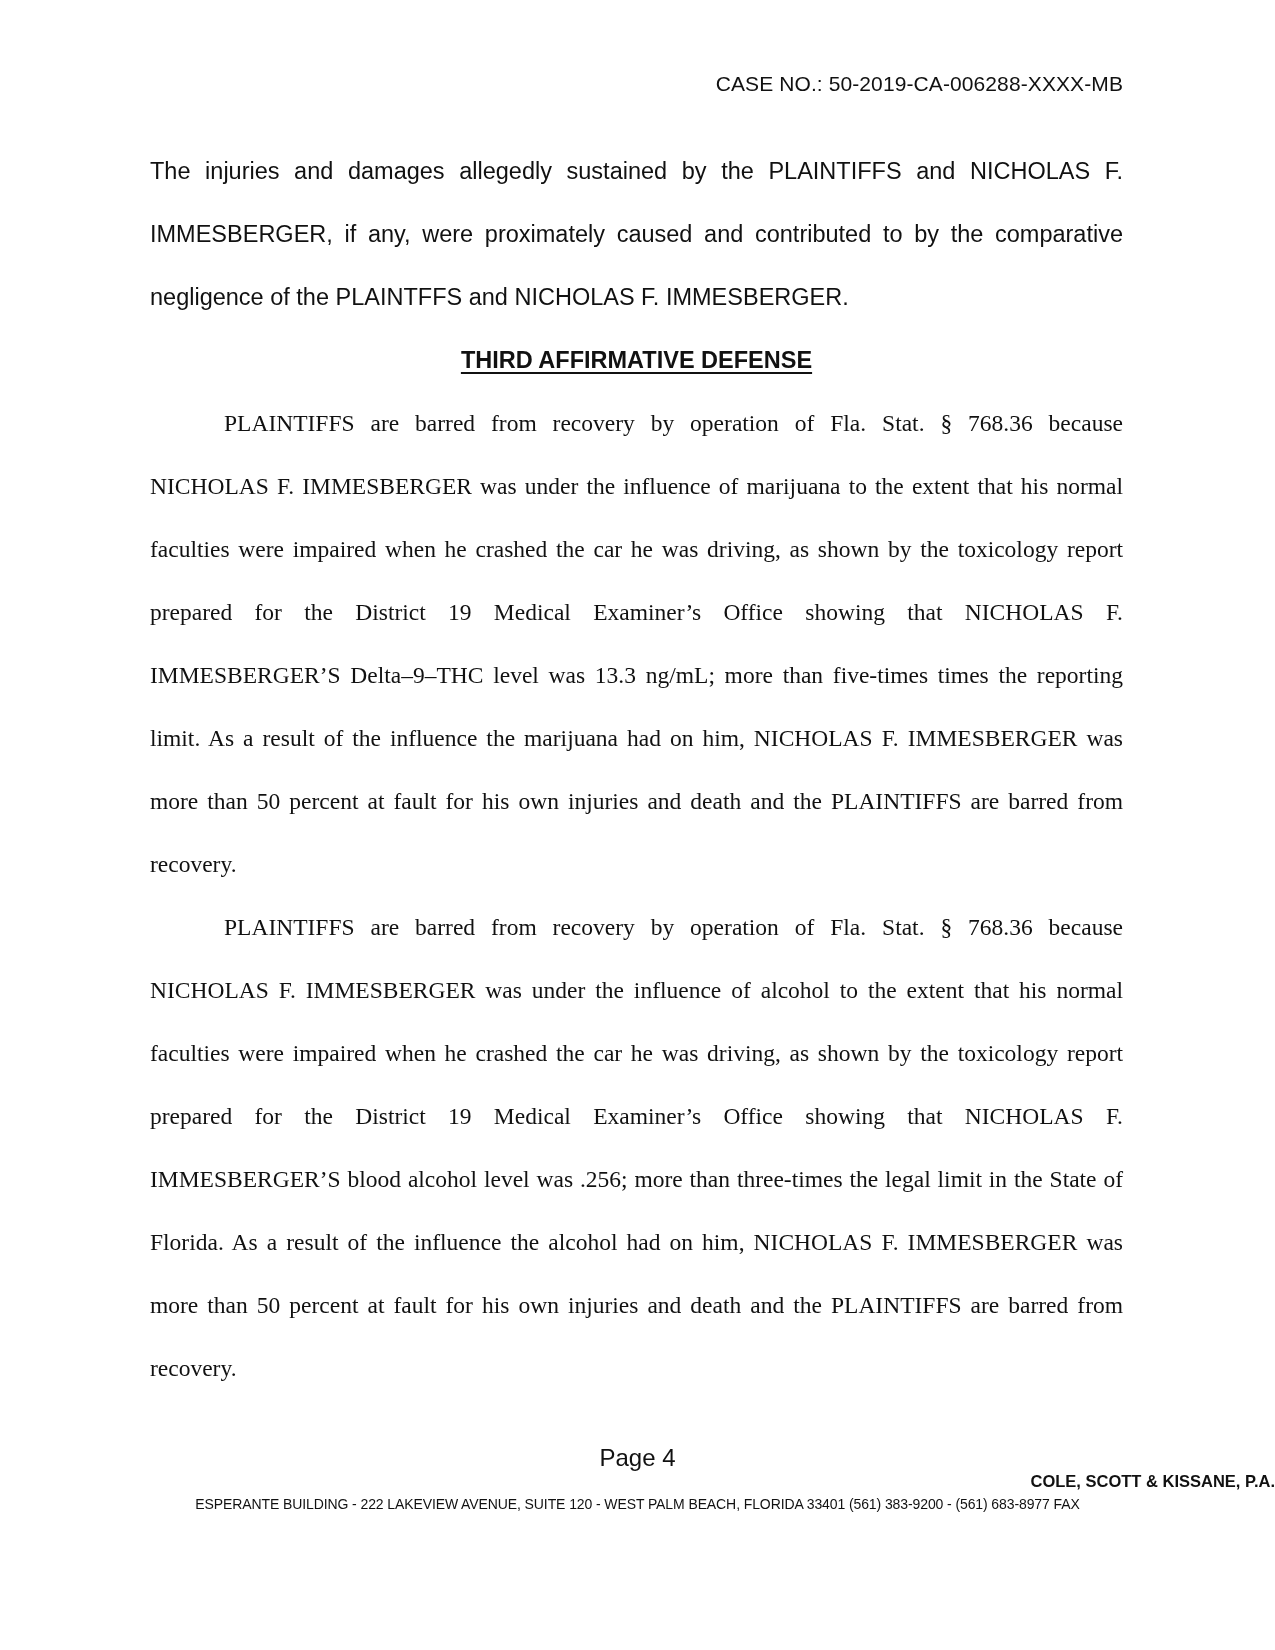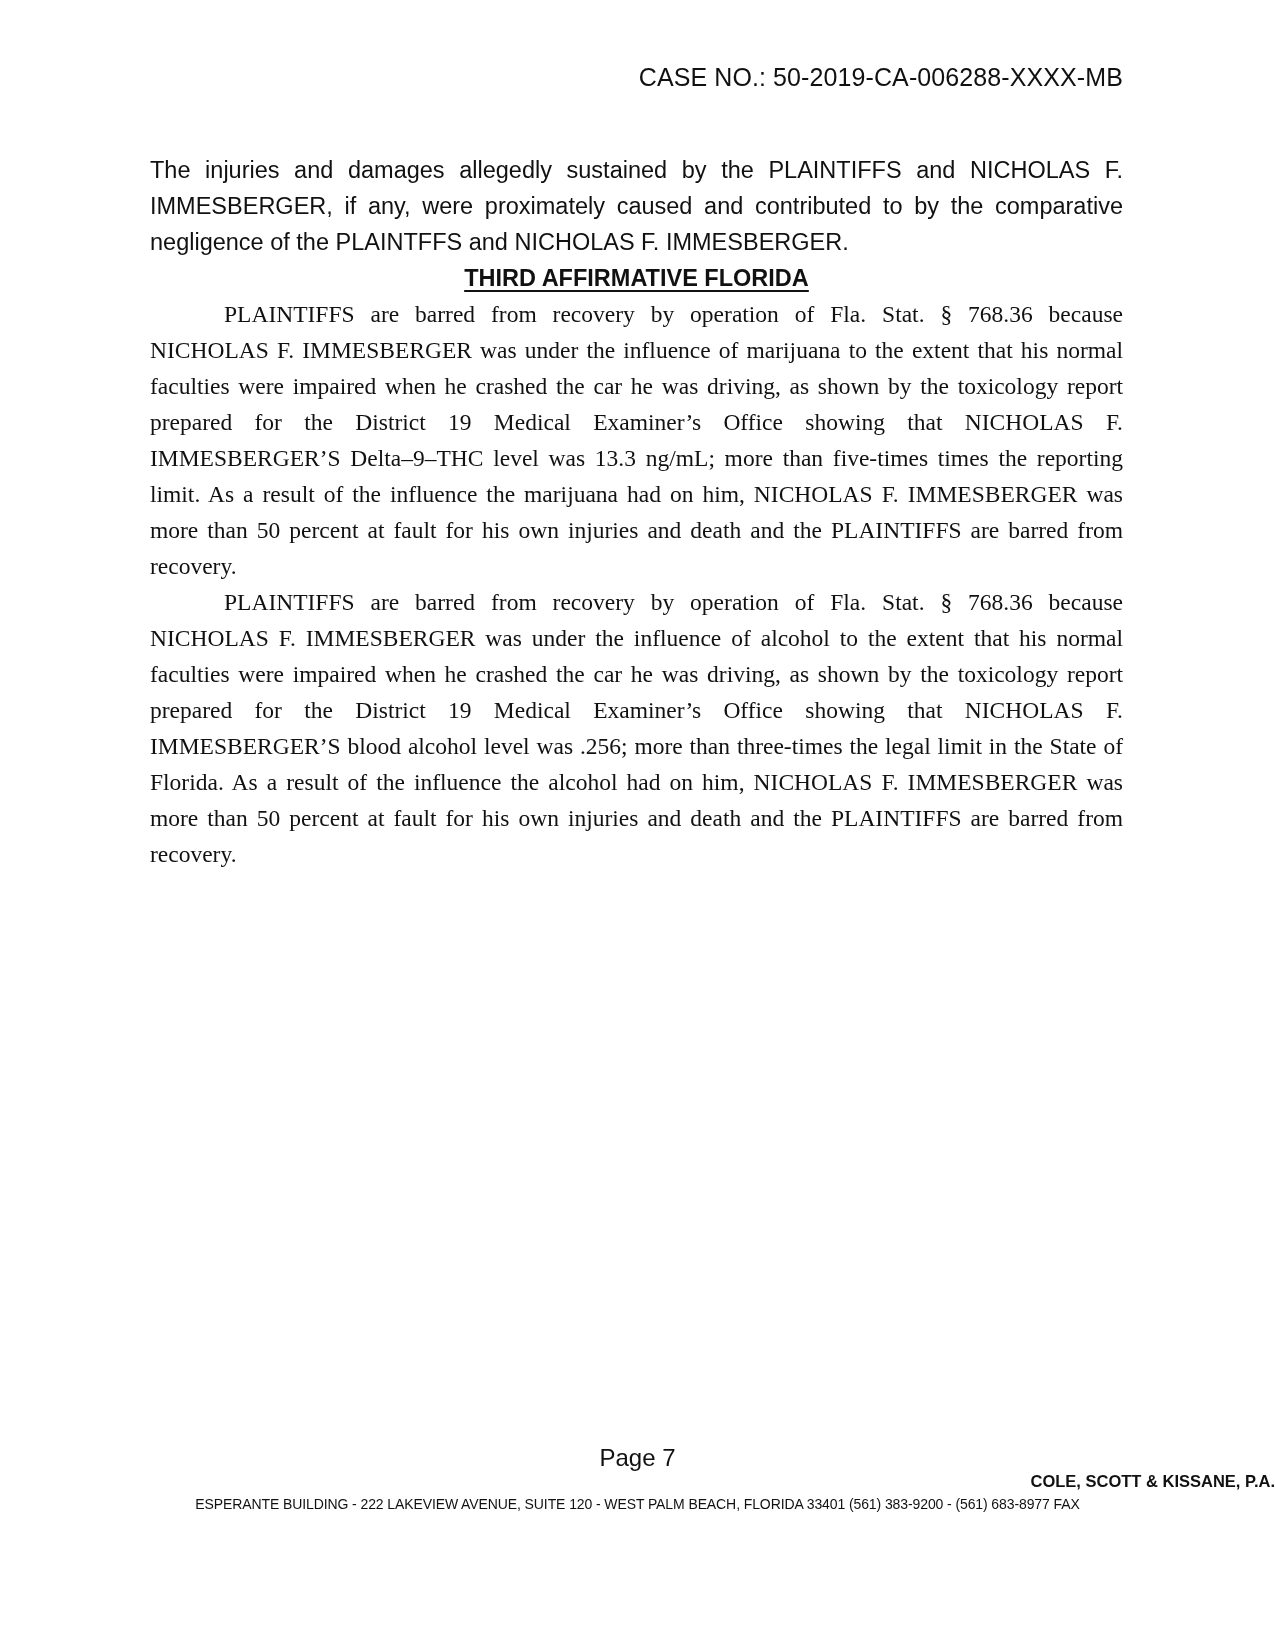--- a/index.html
+++ b/index.html
@@ -1,36 +1,36 @@
 <!DOCTYPE html>
 <html><head>
 <meta charset="utf-8">
 <style>
   html, body { margin: 0; padding: 0; background: #ffffff; }
   body { width: 1275px; height: 1650px; position: relative; overflow: hidden;
          font-family: "Liberation Sans", sans-serif; color: #111111; }
-  .case-no { position: absolute; top: 63px; right: 152px; font-size: 25px; letter-spacing: 0.1px; }
-  .body-block { position: absolute; left: 150px; top: 152px; width: 973px; font-size: 23.5px; line-height: 36px; }
+  .case-no { position: absolute; top: 72px; right: 152px; font-size: 21px; letter-spacing: 0.1px; }
+  .body-block { position: absolute; left: 150px; top: 140px; width: 973px; font-size: 23.5px; line-height: 63px; }
   .para { margin: 0; text-align: justify; text-align-last: left; }
   .indent { text-indent: 74px; font-family: Liberation Serif, serif; }
   .heading { margin: 0; text-align: center; font-weight: bold; text-decoration: underline; text-underline-offset: 4px; text-decoration-thickness: 2px; font-size: 23.5px; }
   .footer { position: absolute; left: 0; width: 1275px; text-align: center; }
   .page-num { top: 1444px; font-size: 24px; }
   .firm { top: 1472px; font-size: 16.5px; font-weight: bold; text-align: right; }
   .address { top: 1496px; font-size: 14px; letter-spacing: -0.1px; }
 </style>
 </head>
 <body>
 
 <div class="case-no">CASE NO.:  50-2019-CA-006288-XXXX-MB</div>
 
 <div class="body-block">
   <p class="para">The injuries and damages allegedly sustained by the PLAINTIFFS and NICHOLAS F. IMMESBERGER, if any, were proximately caused and contributed to by the comparative negligence of the PLAINTFFS and NICHOLAS F. IMMESBERGER.</p>
 
-  <h2 class="heading">THIRD AFFIRMATIVE FLORIDA</h2>
+  <h2 class="heading">THIRD AFFIRMATIVE DEFENSE</h2>
   <p class="para indent">PLAINTIFFS are barred from recovery by operation of Fla. Stat. § 768.36 because NICHOLAS F. IMMESBERGER was under the influence of marijuana to the extent that his normal faculties were impaired when he crashed the car he was driving, as shown by the toxicology report prepared for the District 19 Medical Examiner’s Office showing that NICHOLAS F. IMMESBERGER’S Delta–9–THC level was 13.3 ng/mL; more than five-times times the reporting limit. As a result of the influence the marijuana had on him, NICHOLAS F. IMMESBERGER was more than 50 percent at fault for his own injuries and death and the PLAINTIFFS are barred from recovery.</p>
 
   <p class="para indent">PLAINTIFFS are barred from recovery by operation of Fla. Stat. § 768.36 because NICHOLAS F. IMMESBERGER was under the influence of alcohol to the extent that his normal faculties were impaired when he crashed the car he was driving, as shown by the toxicology report prepared for the District 19 Medical Examiner’s Office showing that NICHOLAS F. IMMESBERGER’S blood alcohol level was .256; more than three-times the legal limit in the State of Florida. As a result of the influence the alcohol had on him, NICHOLAS F. IMMESBERGER was more than 50 percent at fault for his own injuries and death and the PLAINTIFFS are barred from recovery.</p>
 </div>
 
-<div class="footer page-num">Page 7</div>
+<div class="footer page-num">Page 4</div>
 <div class="footer firm">COLE, SCOTT &amp; KISSANE, P.A.</div>
 <div class="footer address">ESPERANTE BUILDING - 222 LAKEVIEW AVENUE, SUITE 120  - WEST PALM BEACH, FLORIDA 33401 (561) 383-9200 - (561) 683-8977 FAX</div>
 
 </body></html>

